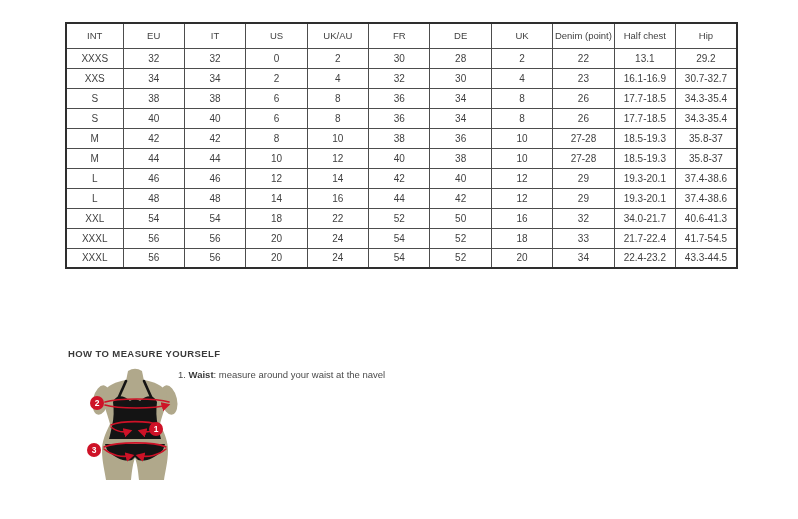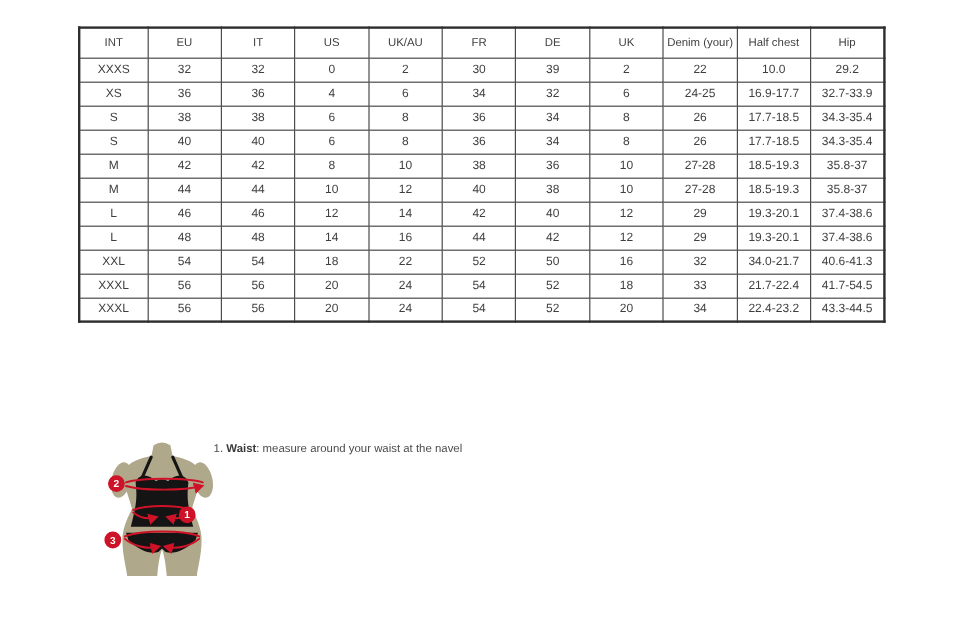--- a/index.html
+++ b/index.html
@@ -66,51 +66,51 @@
     <thead>
       <tr id="head-row">
           <th>INT</th>
           <th>EU</th>
           <th>IT</th>
           <th>US</th>
           <th>UK/AU</th>
           <th>FR</th>
           <th>DE</th>
           <th>UK</th>
-          <th>Denim (your)</th>
+          <th>Denim (point)</th>
           <th>Half chest</th>
           <th>Hip</th>
         </tr>
     </thead>
     <tbody id="size-body">
         <tr>
           <td>XXXS</td>
           <td>32</td>
           <td>32</td>
           <td>0</td>
           <td>2</td>
           <td>30</td>
-          <td>39</td>
+          <td>28</td>
           <td>2</td>
           <td>22</td>
-          <td>10.0</td>
+          <td>13.1</td>
           <td>29.2</td>
         </tr>
         <tr>
-          <td>XS</td>
-          <td>36</td>
-          <td>36</td>
+          <td>XXS</td>
+          <td>34</td>
+          <td>34</td>
+          <td>2</td>
           <td>4</td>
-          <td>6</td>
-          <td>34</td>
           <td>32</td>
-          <td>6</td>
-          <td>24-25</td>
-          <td>16.9-17.7</td>
-          <td>32.7-33.9</td>
+          <td>30</td>
+          <td>4</td>
+          <td>23</td>
+          <td>16.1-16.9</td>
+          <td>30.7-32.7</td>
         </tr>
         <tr>
           <td>S</td>
           <td>38</td>
           <td>38</td>
           <td>6</td>
           <td>8</td>
           <td>36</td>
           <td>34</td>
           <td>8</td>
@@ -218,20 +218,21 @@
           <td>54</td>
           <td>52</td>
           <td>20</td>
           <td>34</td>
           <td>22.4-23.2</td>
           <td>43.3-44.5</td>
         </tr>
       </tbody>
   </table>
 
+  <h3 class="measure-title">HOW TO MEASURE YOURSELF</h3>
 
   <svg class="figure" viewBox="0 0 112 115">
     <defs>
       <marker id="arrowhead" markerWidth="7" markerHeight="7" refX="4" refY="3" orient="auto">
         <path d="M0,0 L5.5,3 L0,6 Z"></path>
       </marker>
     </defs>
 
     <g>
       <path class="tan" d="M46,13 L48,3 Q55,-1.5 62,3 L64,13 Z"></path>

